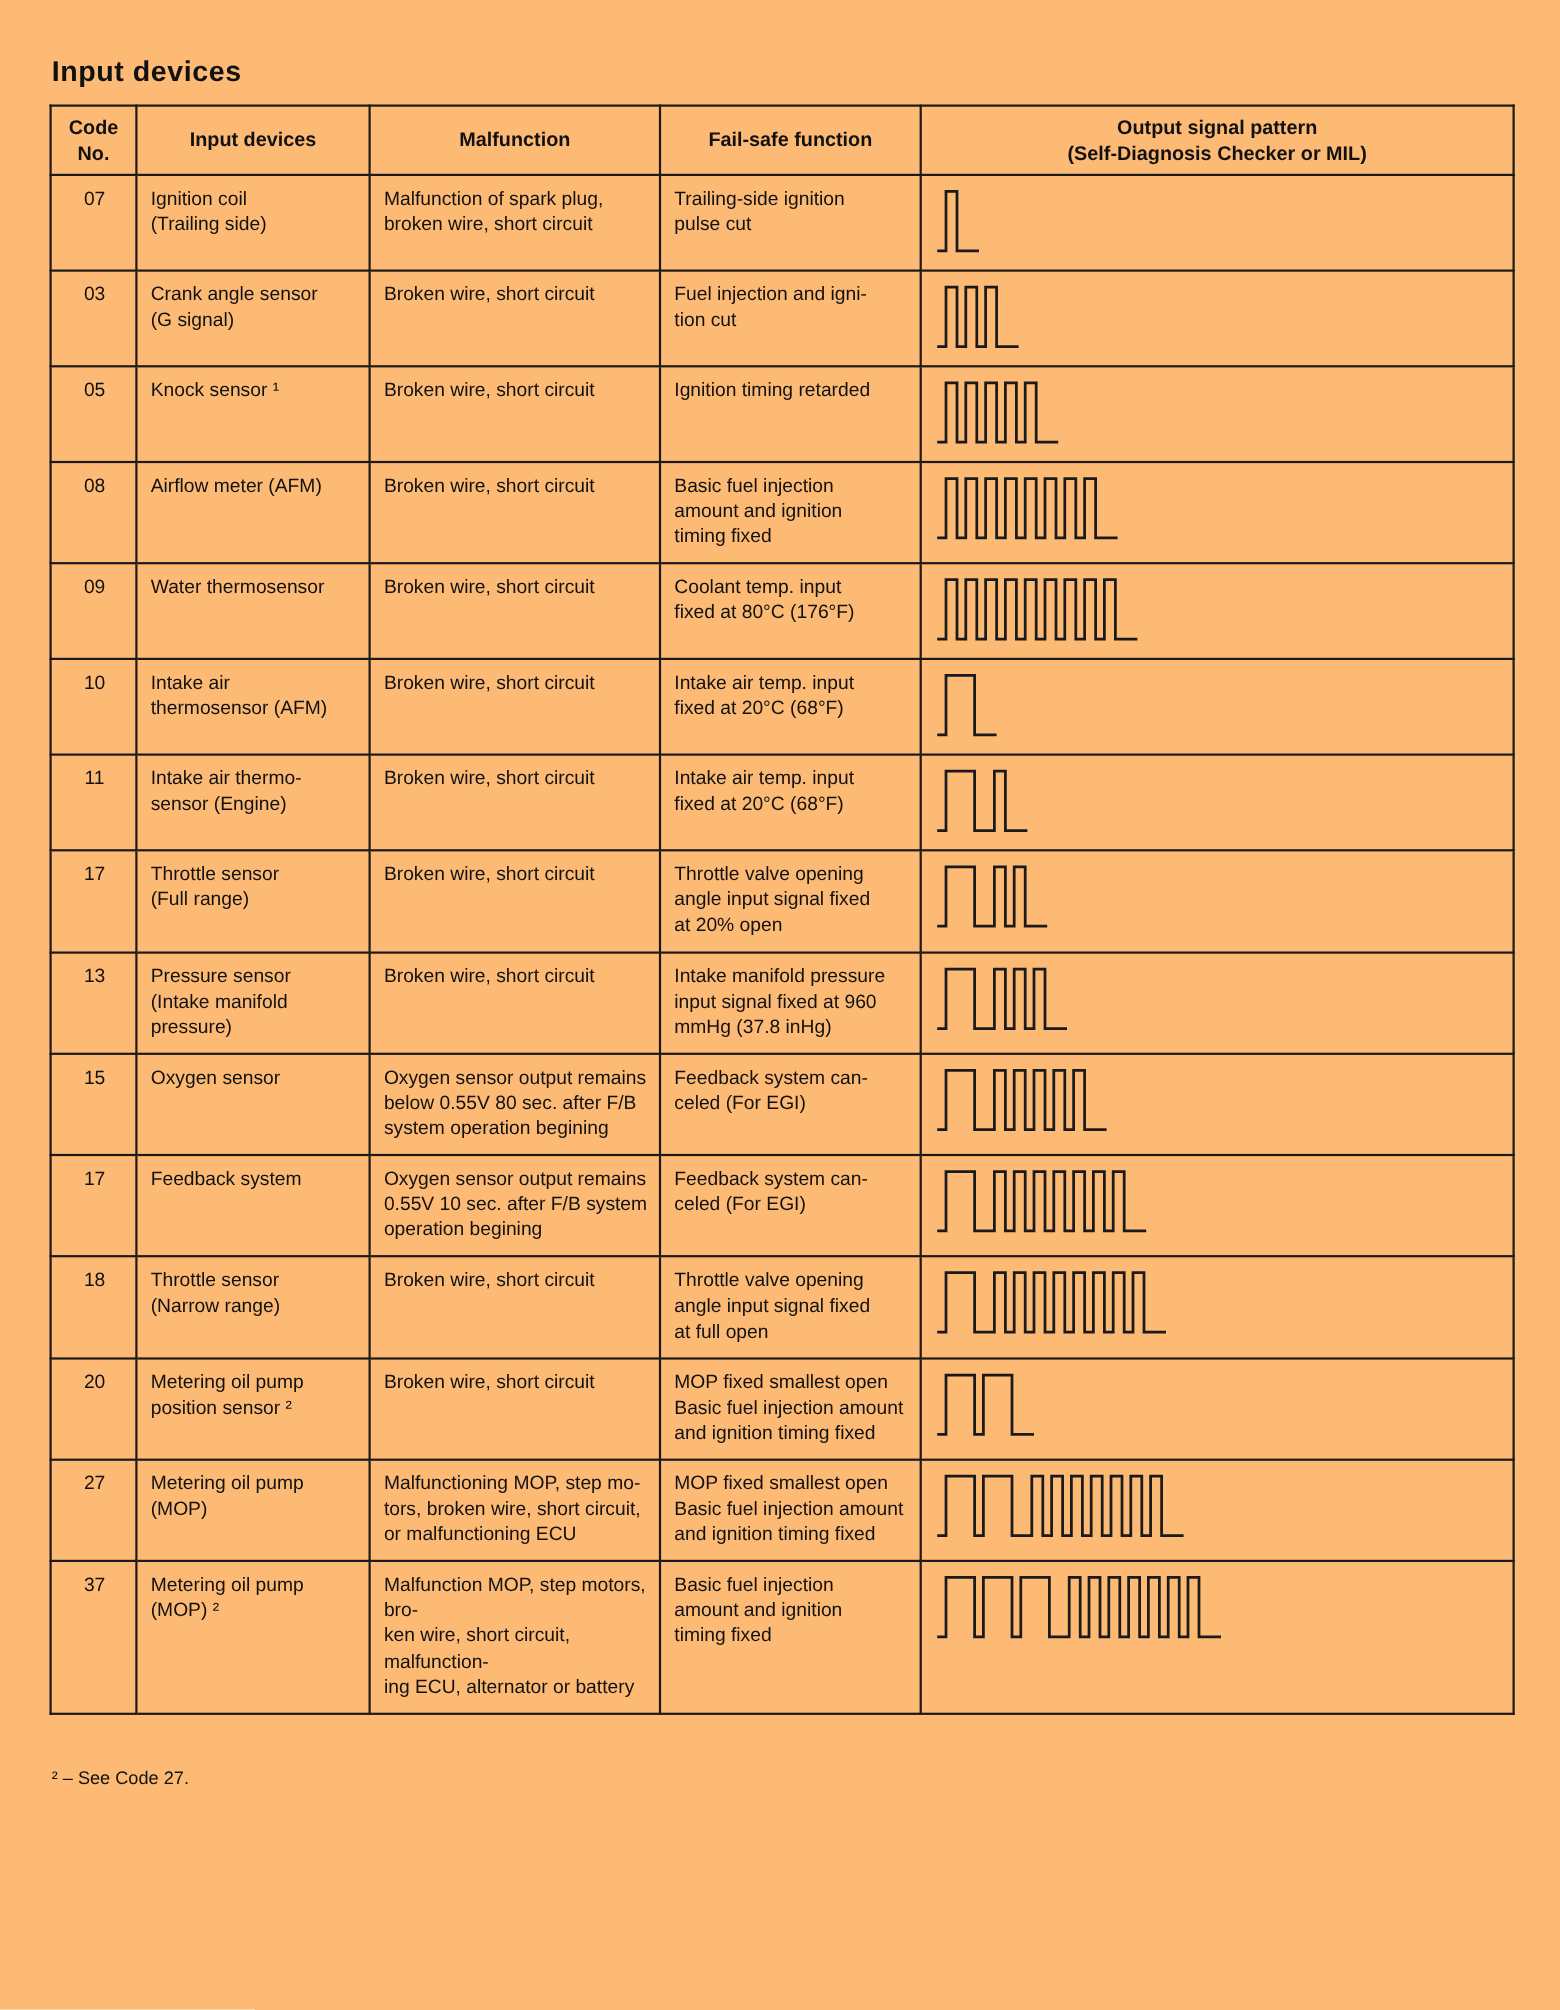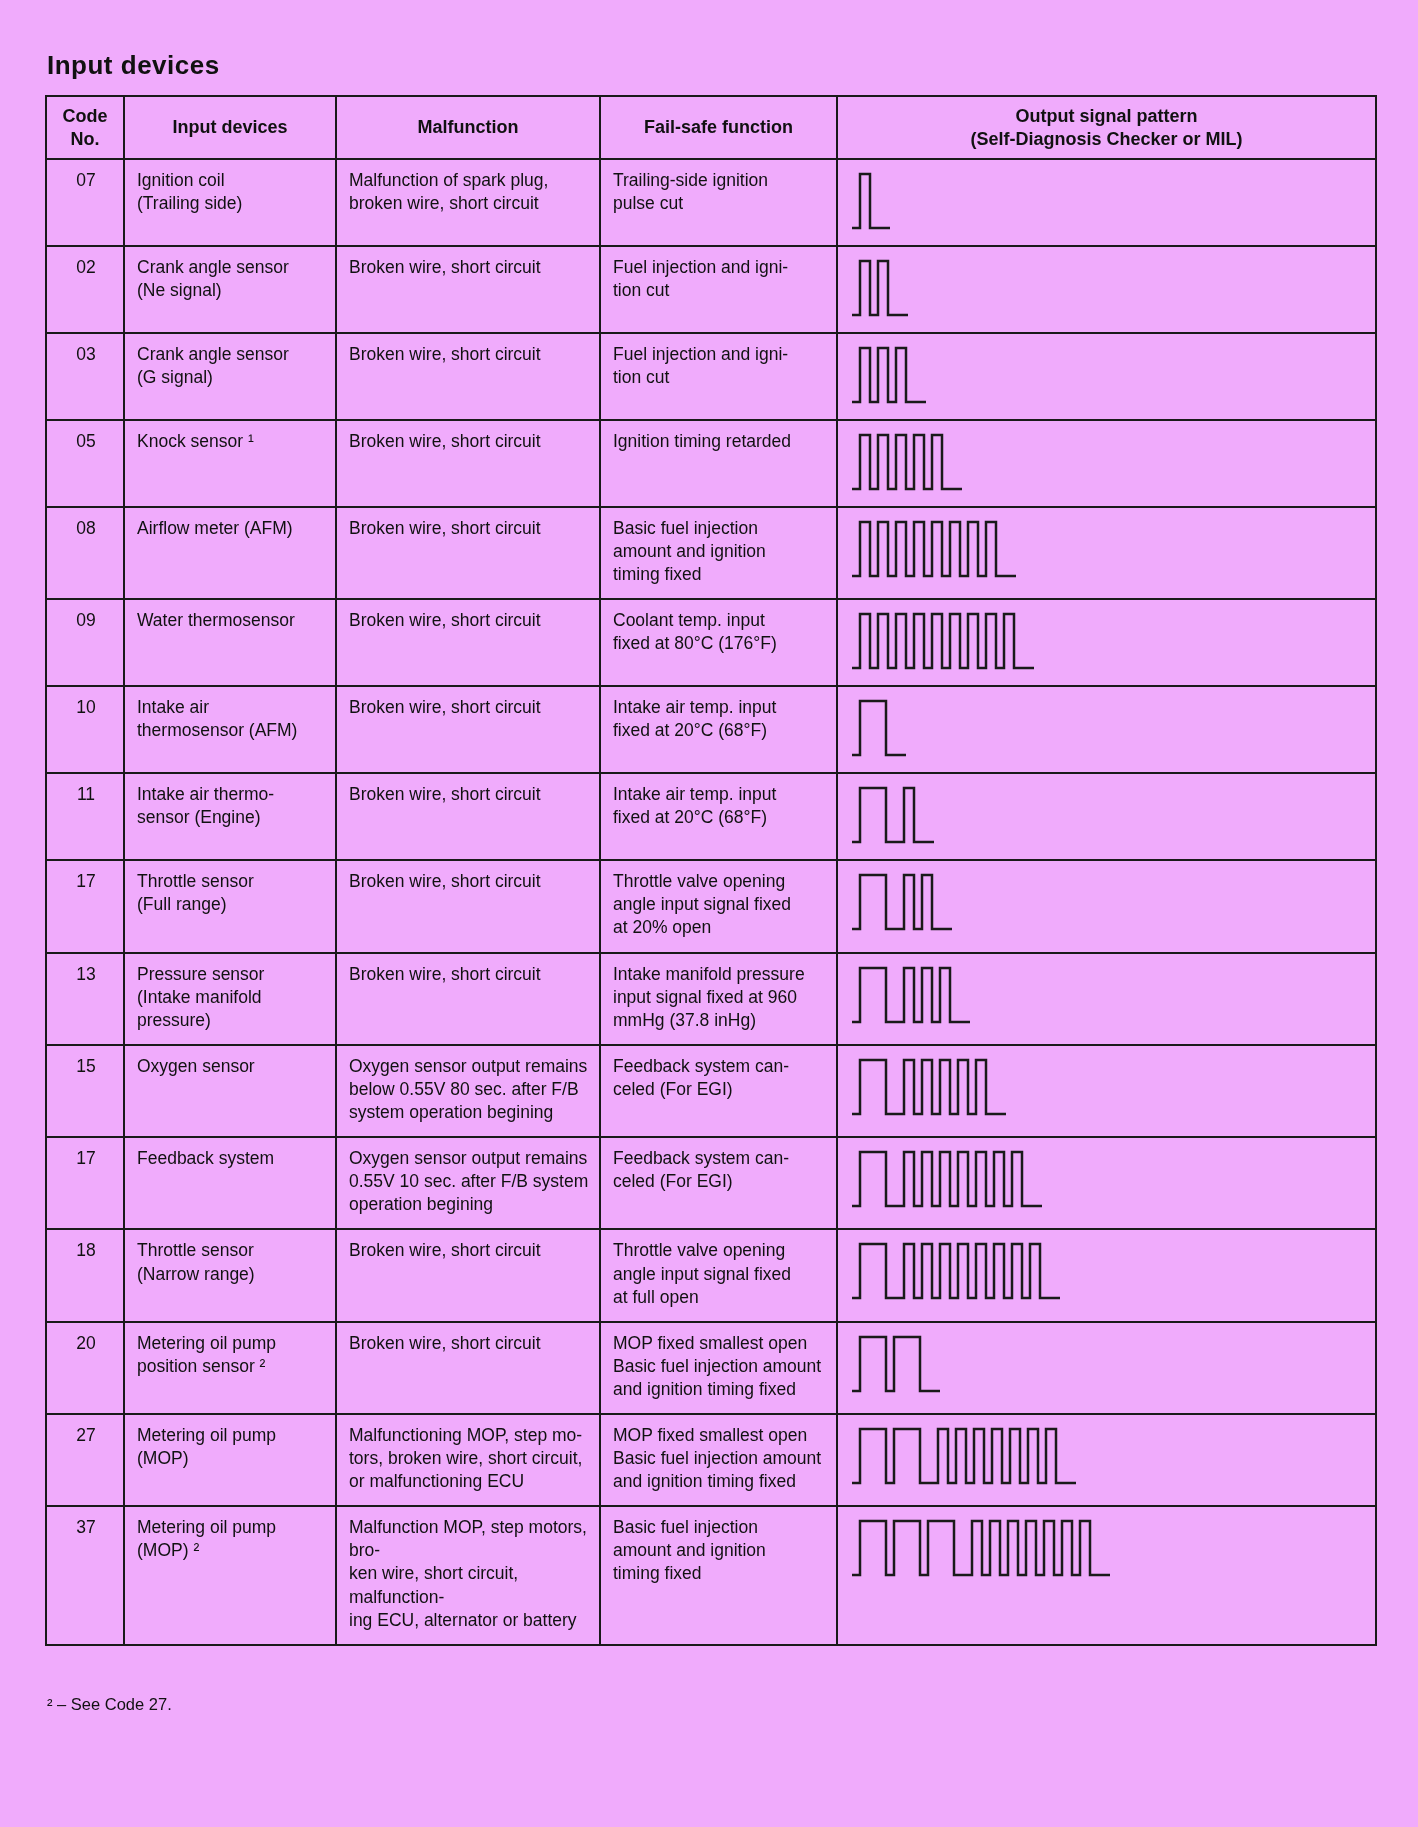--- a/index.html
+++ b/index.html
@@ -6,21 +6,21 @@
     margin: 0;
     padding: 0;
     background: #ffffff;
     color: #111111;
     font-family: "Liberation Sans", "DejaVu Sans", sans-serif;
   }
   .page {
     position: relative;
     width: 1418px;
     height: 1827px;
-    background: #f0abfc;
+    background: #fdba74;
     box-sizing: border-box;
     padding: 42px 45px 0 45px;
   }
   .page-title {
     font-size: 26px;
     font-weight: bold;
     letter-spacing: 0.5px;
     margin: 8px 0 14px 2px;
   }
   table.diag {
@@ -109,31 +109,20 @@
 (Trailing side)</td>
     <td class="malf">Malfunction of spark plug,
 broken wire, short circuit</td>
     <td class="fail">Trailing-side ignition
 pulse cut</td>
     <td class="pattern"><svg class="waveform" width="44" height="64" viewBox="0 0 44 64">
               <path d="M 2 59 L 10 59 L 10 5 L 20 5 L 20 59 L 28 59 L 40 59" fill="none" stroke="#1a1a1a" stroke-width="2.5" stroke-linejoin="miter"></path>
             </svg></td>
   </tr>
 
-  <tr>
-    <td class="code">02</td>
-    <td class="device">Crank angle sensor
-(Ne signal)</td>
-    <td class="malf">Broken wire, short circuit</td>
-    <td class="fail">Fuel injection and igni-
-tion cut</td>
-    <td class="pattern"><svg class="waveform" width="62" height="64" viewBox="0 0 62 64">
-              <path d="M 2 59 L 10 59 L 10 5 L 20 5 L 20 59 L 28 59 L 28 5 L 38 5 L 38 59 L 46 59 L 58 59" fill="none" stroke="#1a1a1a" stroke-width="2.5" stroke-linejoin="miter"></path>
-            </svg></td>
-  </tr>
 
   <tr>
     <td class="code">03</td>
     <td class="device">Crank angle sensor
 (G signal)</td>
     <td class="malf">Broken wire, short circuit</td>
     <td class="fail">Fuel injection and igni-
 tion cut</td>
     <td class="pattern"><svg class="waveform" width="80" height="64" viewBox="0 0 80 64">
               <path d="M 2 59 L 10 59 L 10 5 L 20 5 L 20 59 L 28 59 L 28 5 L 38 5 L 38 59 L 46 59 L 46 5 L 56 5 L 56 59 L 64 59 L 76 59" fill="none" stroke="#1a1a1a" stroke-width="2.5" stroke-linejoin="miter"></path>

